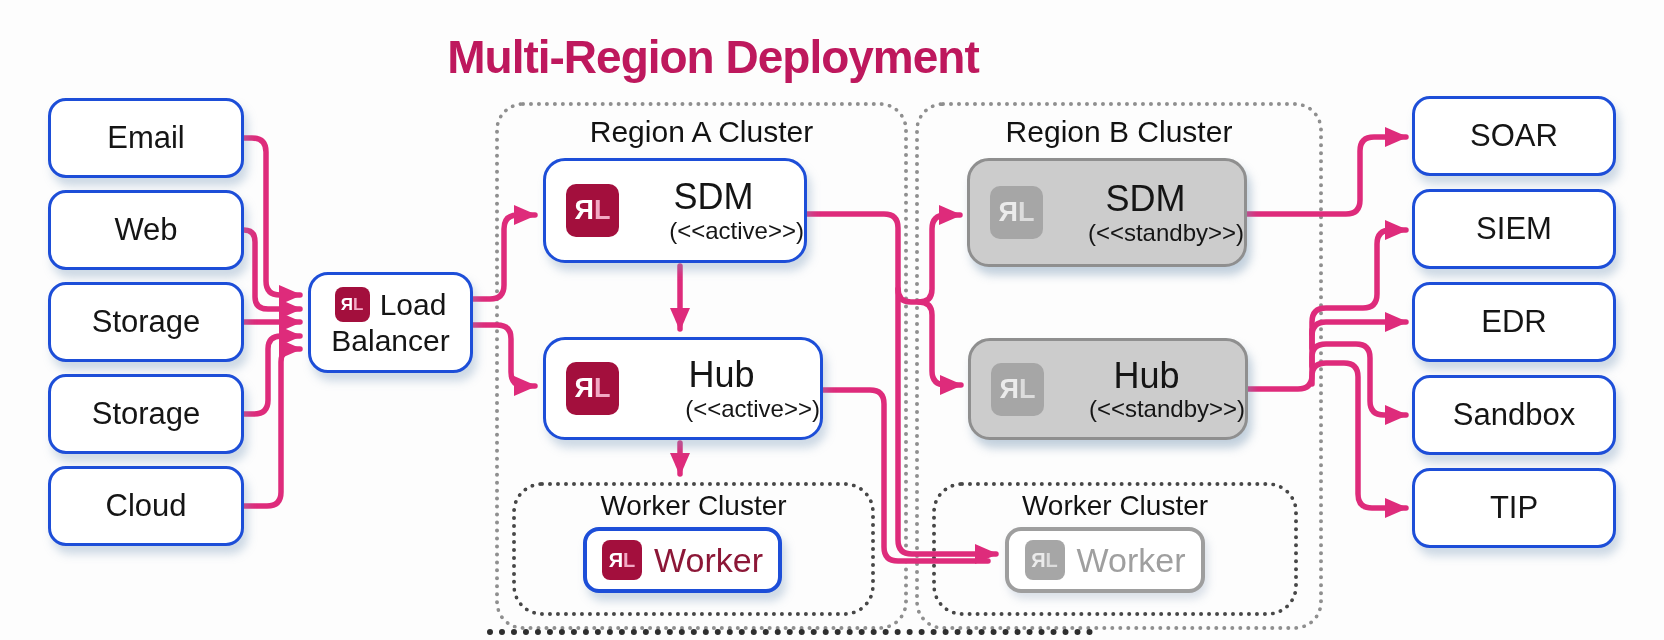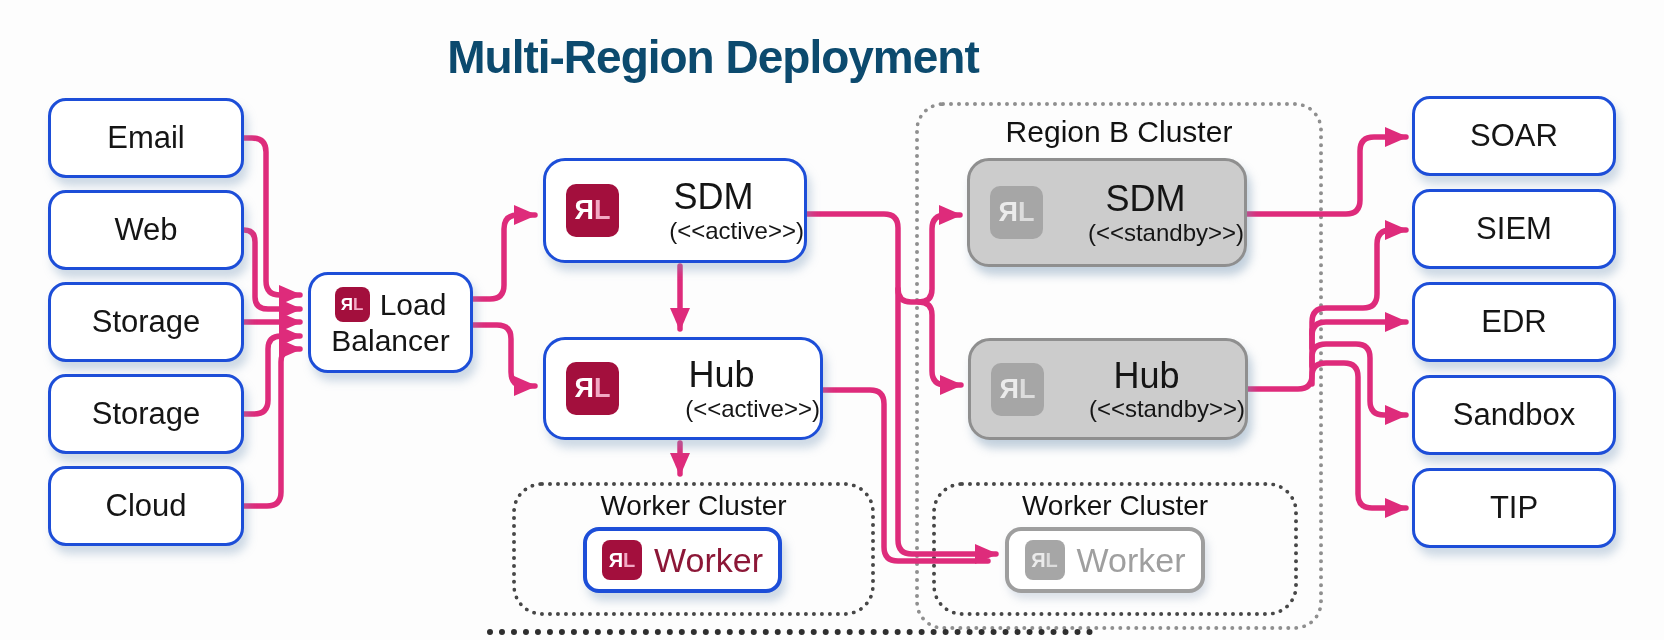--- a/index.html
+++ b/index.html
@@ -3,21 +3,21 @@
 <meta charset="utf-8">
 <style>
   html,body{margin:0;padding:0;background:#ffffff;}
   #stage{
     position:relative;width:1664px;height:640px;overflow:hidden;
     background:#fdfdfd;font-family:"Liberation Sans",sans-serif;color:#161616;
   }
   .abs{position:absolute;}
   #diagram-title{
     left:413px;top:30px;width:600px;text-align:center;
-    font-size:46px;font-weight:800;letter-spacing:-1px;color:#0c4a6e;
+    font-size:46px;font-weight:800;letter-spacing:-1px;color:#be185d;
   }
   
   .region{
     border:4px dotted #8f8f8f;border-radius:28px;z-index:1;background:transparent;
   }
   .region-label{
     position:absolute;left:0;top:9px;width:100%;text-align:center;
     font-size:30px;color:#121212;
   }
   .worker-cluster{
@@ -68,20 +68,23 @@
     left:487px;top:629px;width:606px;height:0;border-top:6px dotted #2e2e2e;z-index:1;
   }
 </style>
 </head>
 <body>
 
 <div id="stage">
 
   <div class="abs" id="diagram-title">Multi-Region Deployment</div>
 
+  <div class="abs region" id="region-a" style="left:495px;top:102px;width:405px;height:520px;">
+    <div class="region-label">Region A Cluster</div>
+  </div>
   <div class="abs region" id="region-b" style="left:915px;top:102px;width:400px;height:520px;">
     <div class="region-label">Region B Cluster</div>
   </div>
 
   <div class="abs worker-cluster" style="left:512px;top:482px;width:355px;height:126px;">
     <div class="wc-label">Worker Cluster</div>
   </div>
   <div class="abs worker-cluster" style="left:932px;top:482px;width:358px;height:126px;">
     <div class="wc-label">Worker Cluster</div>
   </div>

